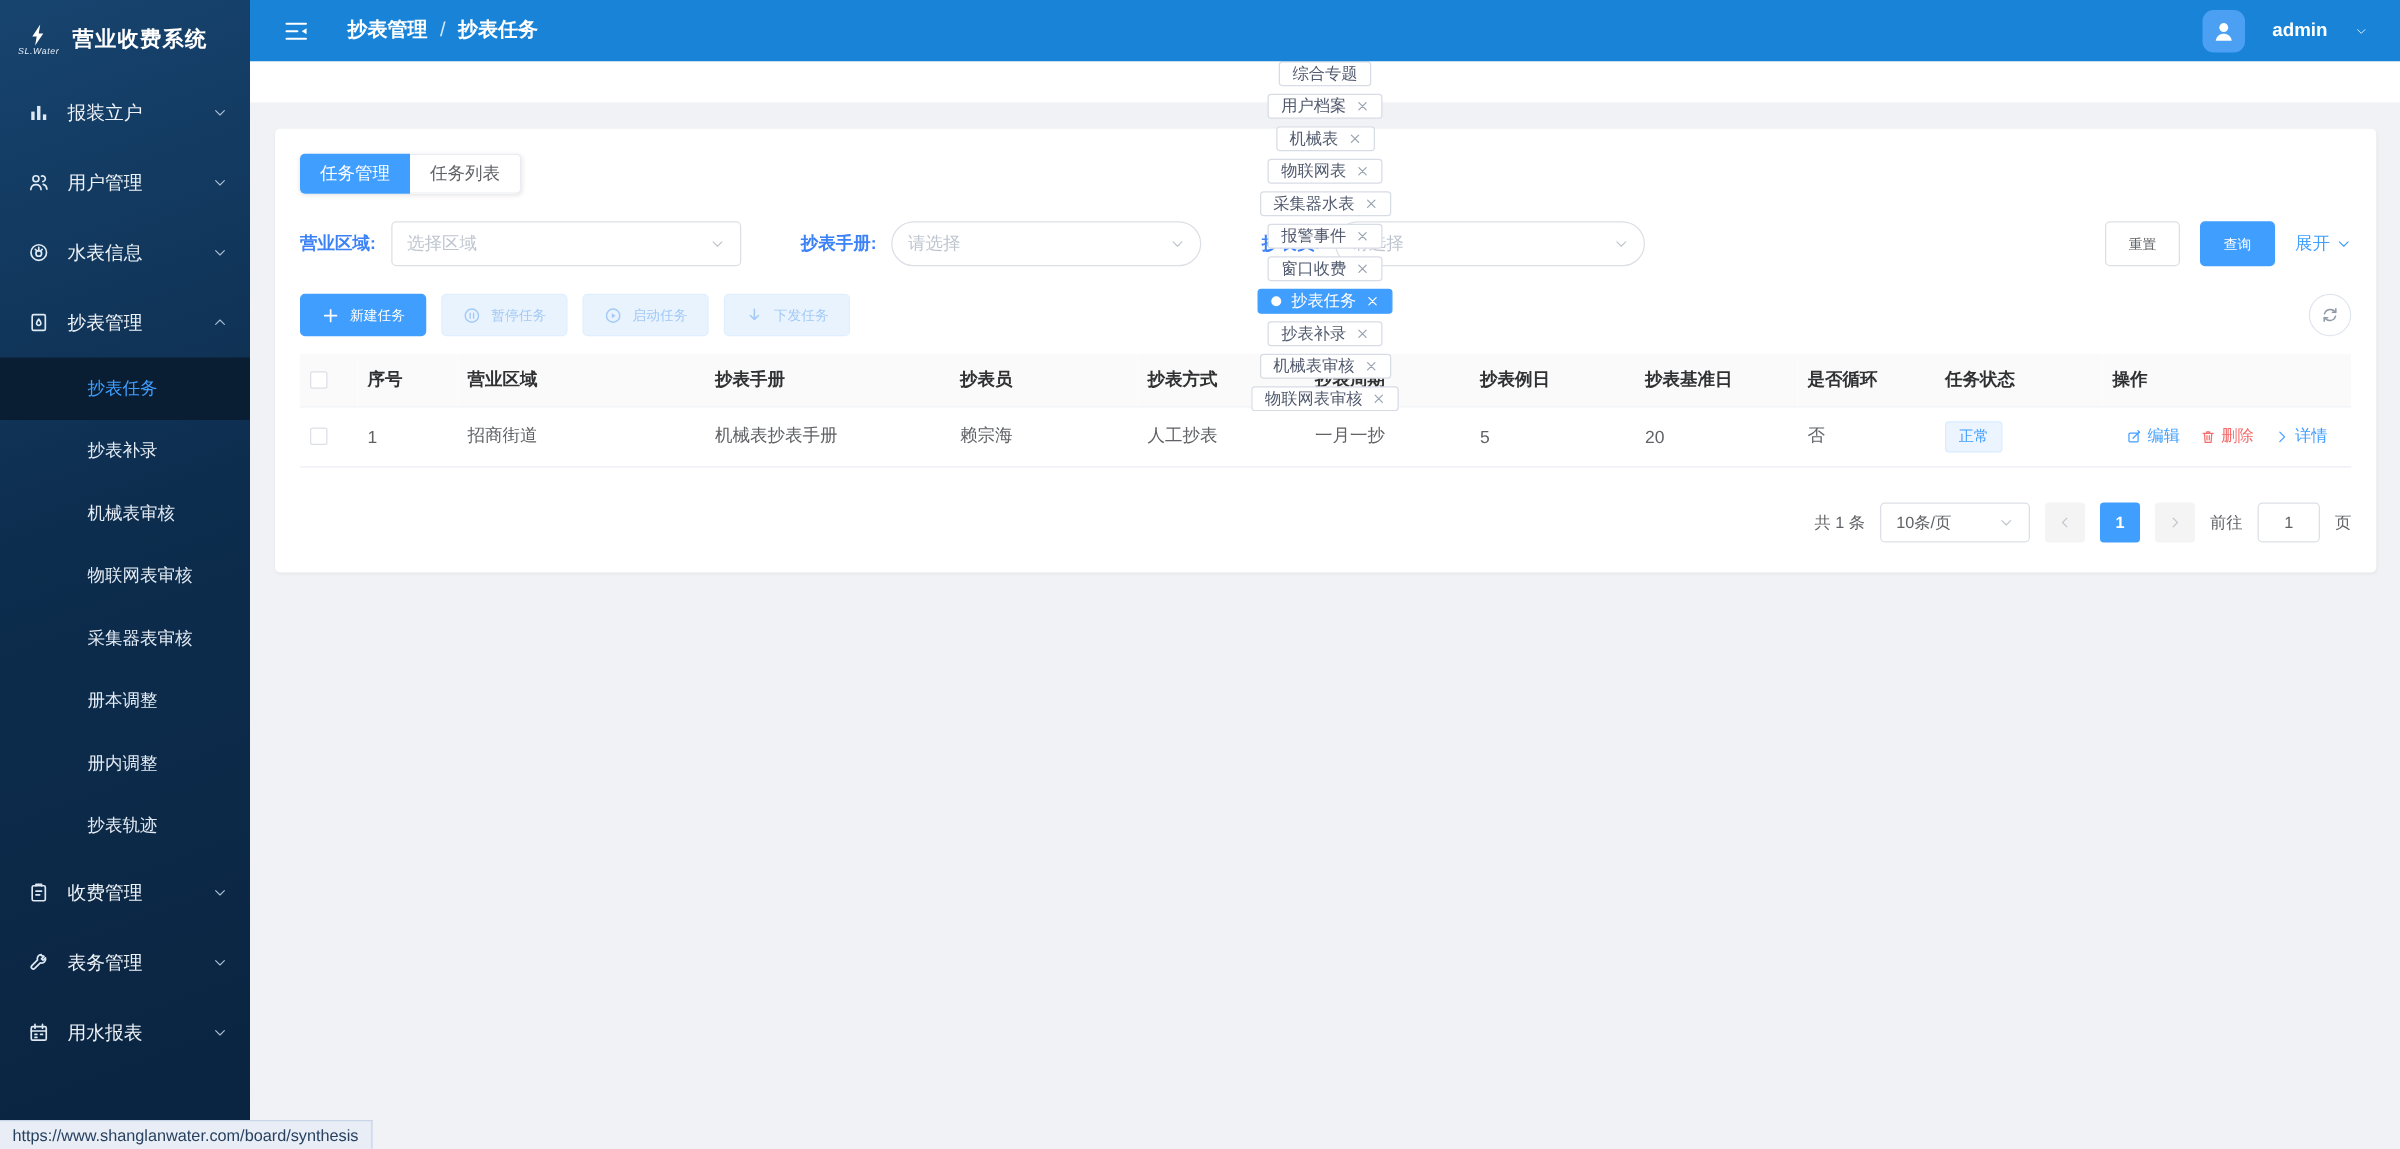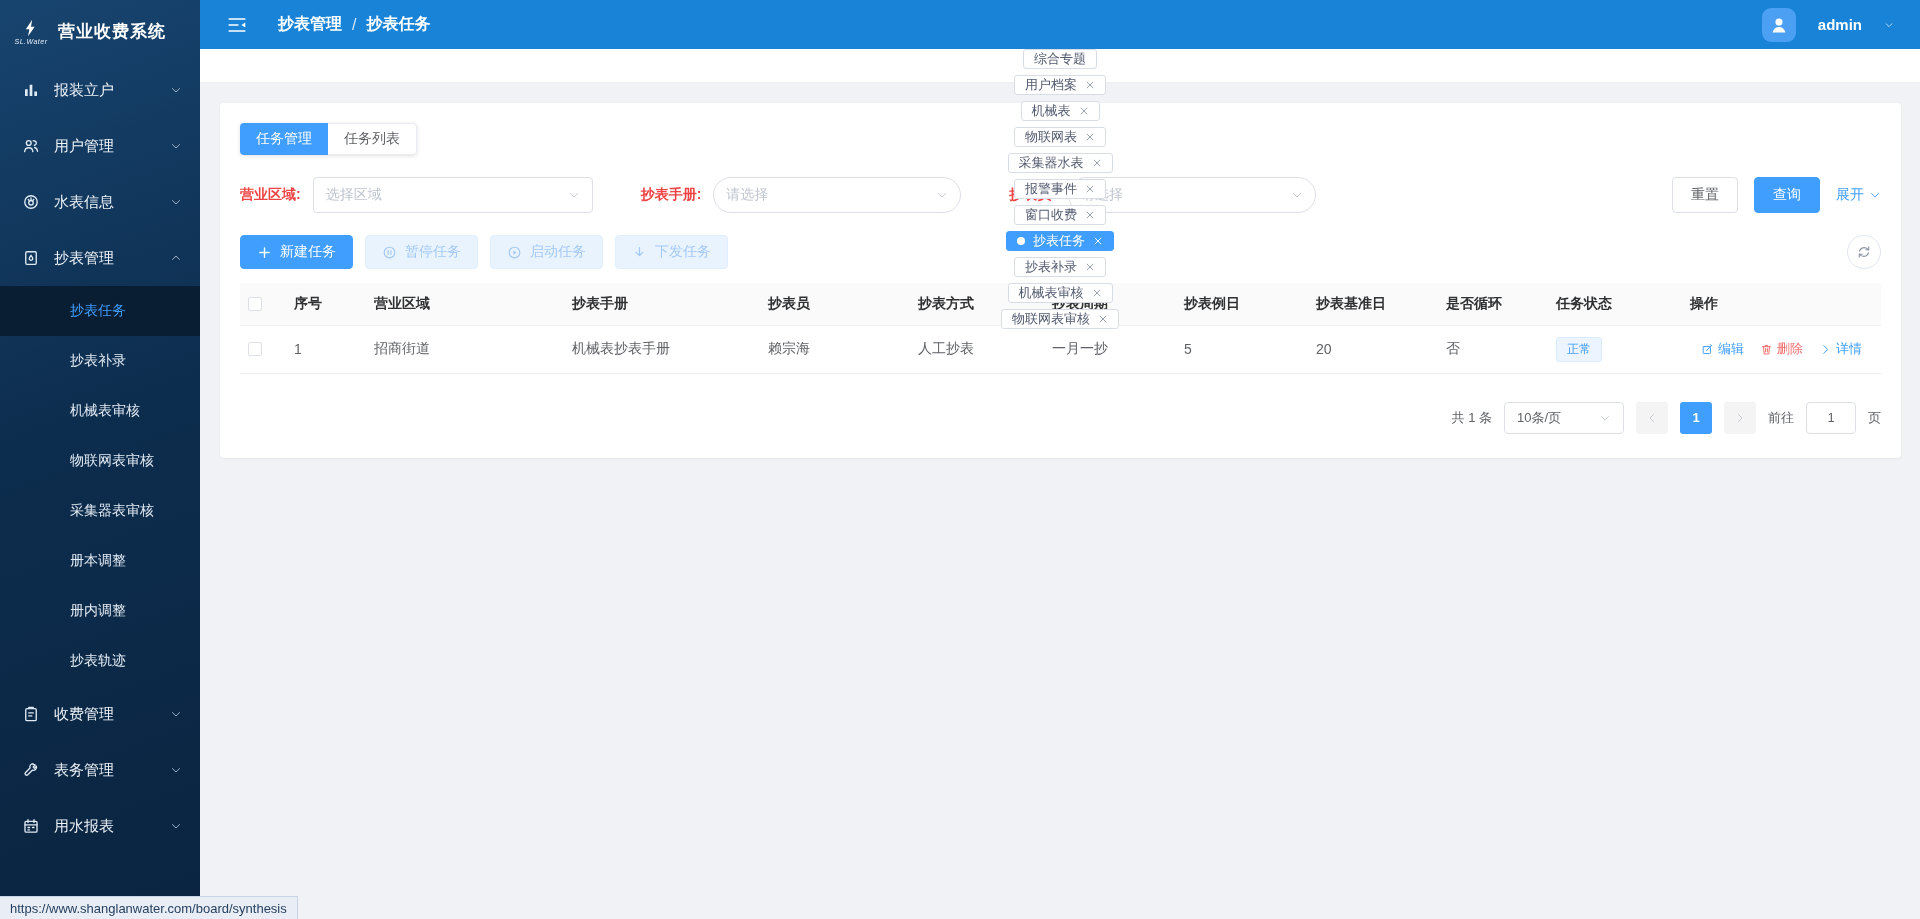--- a/index.html
+++ b/index.html
@@ -59,28 +59,28 @@
   
   .content { position:absolute; left:200px; top:83px; right:0; bottom:0; padding:20px 19px 16px 20px; }
   .card { background:#fff; border-radius:4px; padding:20px; box-shadow:0 1px 3px rgba(0,0,0,.05); }
 
   .view-tabs { display:inline-flex; border-radius:4px; box-shadow:0 1px 4px rgba(0,0,0,.12); }
   .vtab { height:32px; padding:0 16px; font-size:14px; display:flex; align-items:center; cursor:pointer; }
   .vtab.active { background:#409eff; color:#fff; border-radius:4px 0 0 4px; }
   .vtab.plain { background:#fff; color:#606266; border:1px solid #e8ebf1; border-left:none; border-radius:0 4px 4px 0; }
 
   .filter-row { display:flex; align-items:center; margin-top:22px; font-size:14px; }
-  .f-label { font-weight:700; color:#ef4444; margin-right:12px; white-space:nowrap; }
+  .f-label { font-weight:700; color:#3b82f6; margin-right:12px; white-space:nowrap; }
   .f-gap { margin-left:48px; }
   .select { height:36px; border:1px solid #dcdfe6; border-radius:4px; background:#fff;
     display:flex; align-items:center; padding:0 12px; color:#bfc6d0; cursor:pointer; }
   .select .sel-arrow { margin-left:auto; width:12px; height:12px; color:#c0c4cc; }
   .w280 { width:280px; } .w290 { width:248px;border-radius:18px; }
   .filter-actions { margin-left:auto; display:flex; align-items:center; gap:16px; }
-  .btn { height:36px; padding:0 18px; border-radius:4px; font-size:14px; display:inline-flex;
+  .btn { height:36px; padding:0 18px; border-radius:4px; font-size:11px; display:inline-flex;
     align-items:center; justify-content:center; gap:8px; cursor:pointer; white-space:nowrap; }
   .btn-plain { background:#fff; border:1px solid #dcdfe6; color:#606266; }
   .btn-primary { background:#409eff; color:#fff; border:1px solid #409eff; }
   .expand-link { color:#409eff; display:inline-flex; align-items:center; gap:5px; cursor:pointer; }
   .expand-link .icon-12 { color:#409eff; }
 
   .toolbar { display:flex; align-items:center; gap:12px; margin-top:22px; }
   .btn-sm { height:34px; padding:0 16px; }
   .btn-disabled { background:#e9f3fe; border:1px solid #e0effd; color:#a3c9f5; cursor:not-allowed; }
   .btn .b-icon { width:15px; height:15px; }

